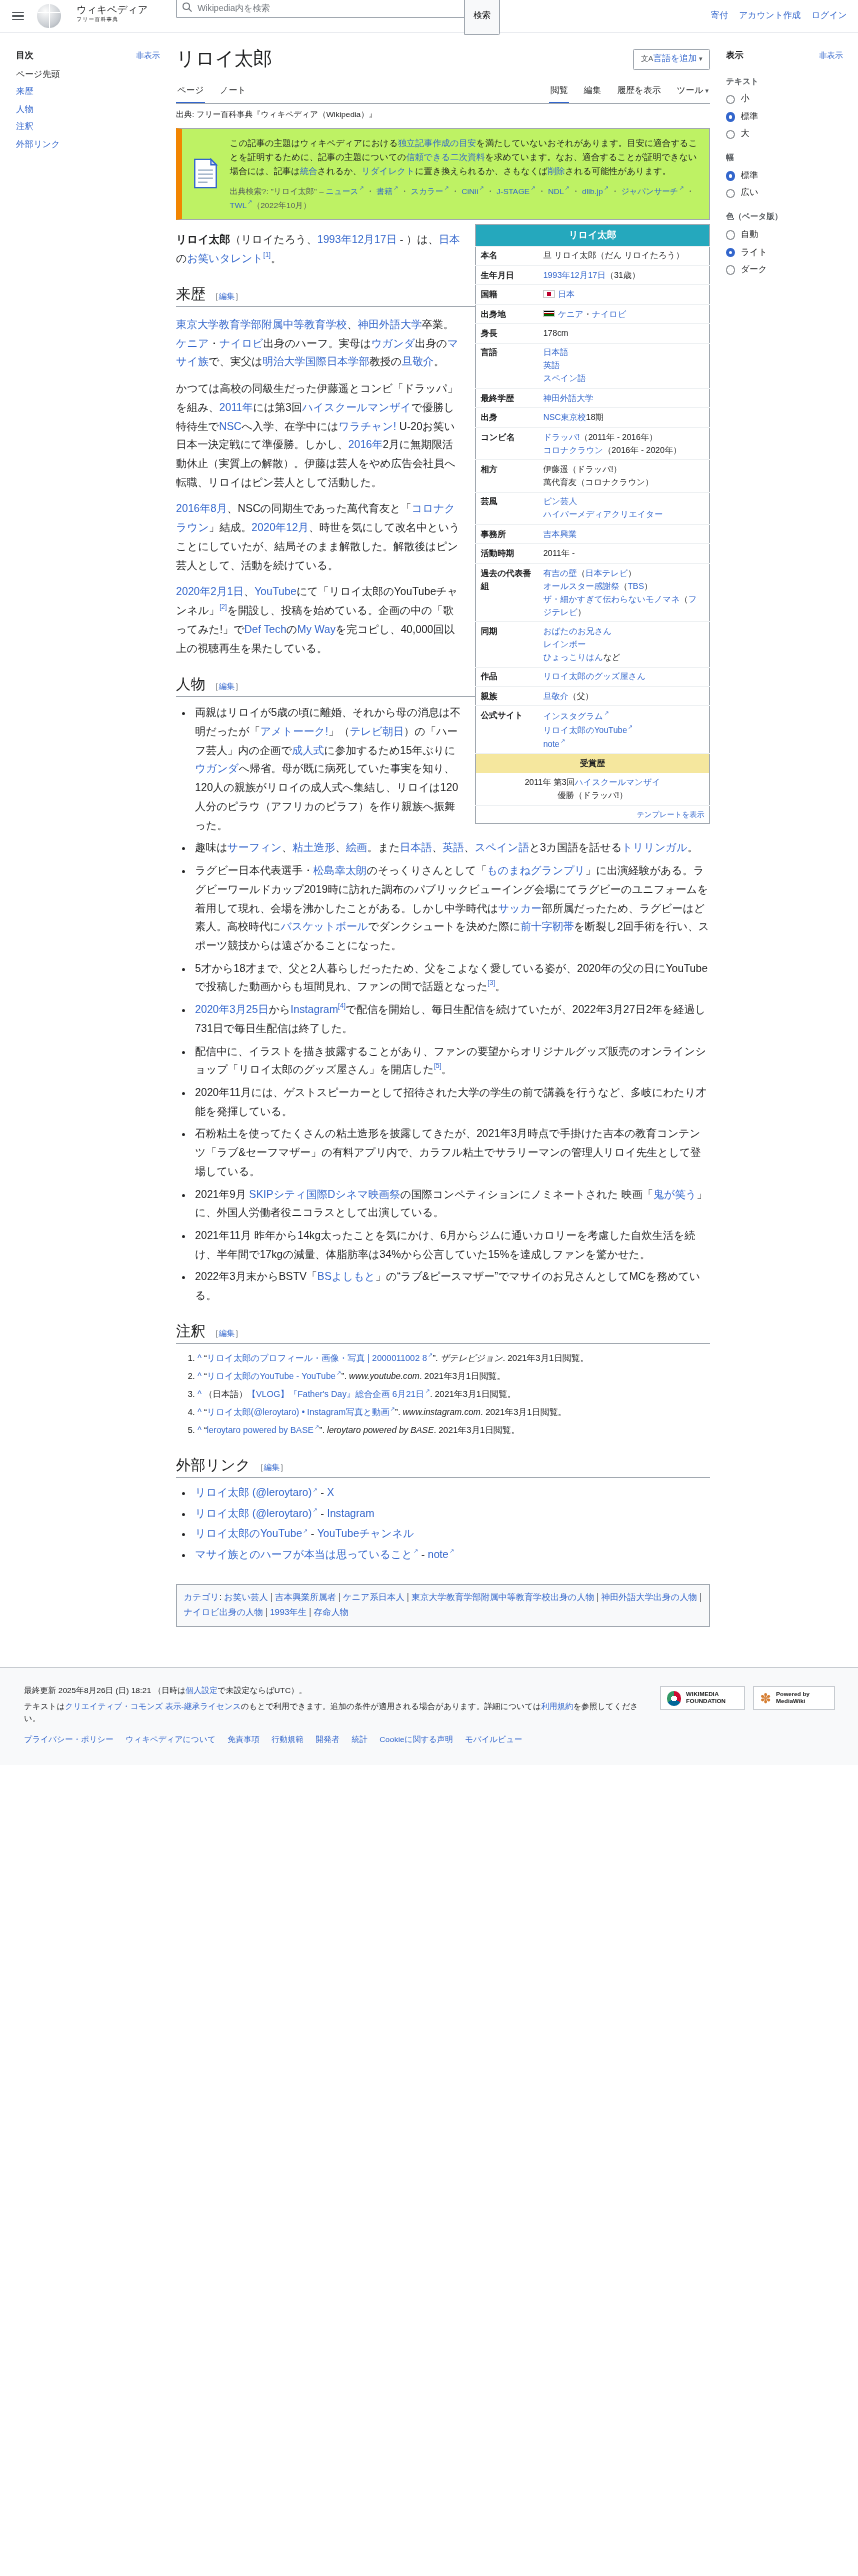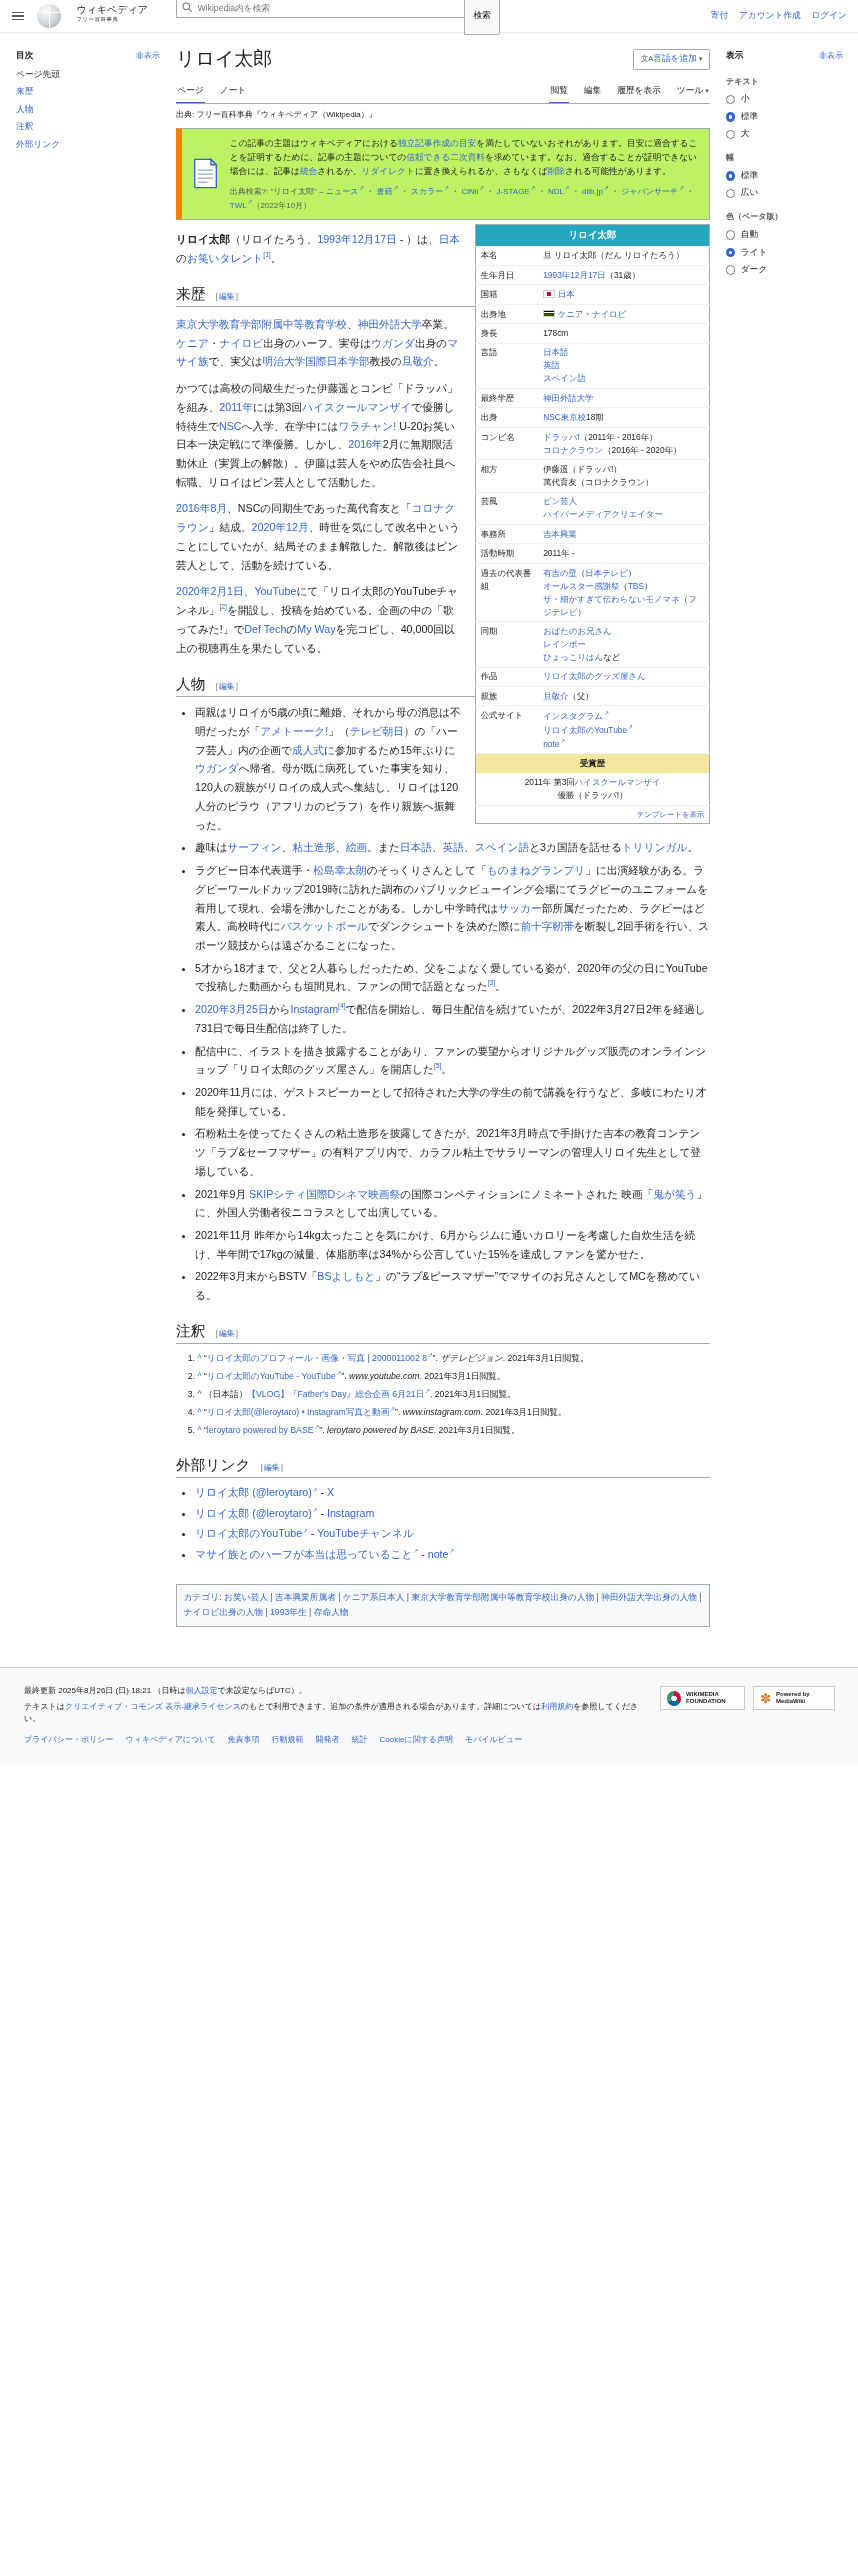--- a/index.html
+++ b/index.html
@@ -63,21 +63,21 @@
   .tab.sel { border-bottom: 1.3px solid #36c; }
 
   .site-sub { font-size: 8px; margin-top: 5.3px; }
 
   .ambox { display: flex; gap: 9.4px; border: 0.7px solid #a2a9b1; border-left: 6.7px solid #f28500; background: #bef264; padding: 6.7px 9.4px; margin-top: 8px; font-size: 8.7px; line-height: 1.65; }
   .ambox-icon { flex: 0 0 29px; display: flex; align-items: center; justify-content: center; }
   .notice-search { font-size: 8px; margin-top: 5.3px; color: #54595d; }
 
   .infobox { float: right; width: 235px; margin: 4px 0 10.7px 13.4px; border: 0.7px solid #a2a9b1; background: #fff; font-size: 8.4px; line-height: 1.55; border-collapse: collapse; }
   .infobox-title { background: #25a8bd; color: #fff; text-align: center; font-weight: bold; font-size: 9.4px; padding: 3.3px; }
-  .infobox th.ib-label { text-align: left; vertical-align: top; width: 63px; padding: 2.7px 4.7px; font-weight: normal; border-top: 0.7px solid #eef1f3; }
+  .infobox th.ib-label { text-align: left; vertical-align: top; width: 63px; padding: 2.7px 4.7px; font-weight: bold; border-top: 0.7px solid #eef1f3; }
   .infobox td.ib-value { padding: 2.7px 4.7px; border-top: 0.7px solid #eef1f3; }
   .award-head { background: #f5e79e; text-align: center; font-weight: bold; padding: 2.7px; border-top: 0.7px solid #eef1f3; }
   .award-value { padding: 3.3px 5.3px; text-align: center; }
   .tpl-link { text-align: right; font-size: 7.4px; padding: 2.7px 4.7px; border-top: 0.7px solid #eef1f3; }
 
   .flag { display: inline-block; width: 11.4px; height: 7.4px; border: 0.7px solid #ccc; vertical-align: -0.7px; margin-right: 3.3px; }
   .flag-jp { background: radial-gradient(circle at 50% 50%, #bc002d 0 2.3px, #fff 2.3px); }
   .flag-ke { background: linear-gradient(180deg, #000 0 30%, #fff 30% 38%, #a00 38% 62%, #fff 62% 70%, #060 70% 100%); }
 
   .intro { margin-top: 10.7px; line-height: 1.75; }

